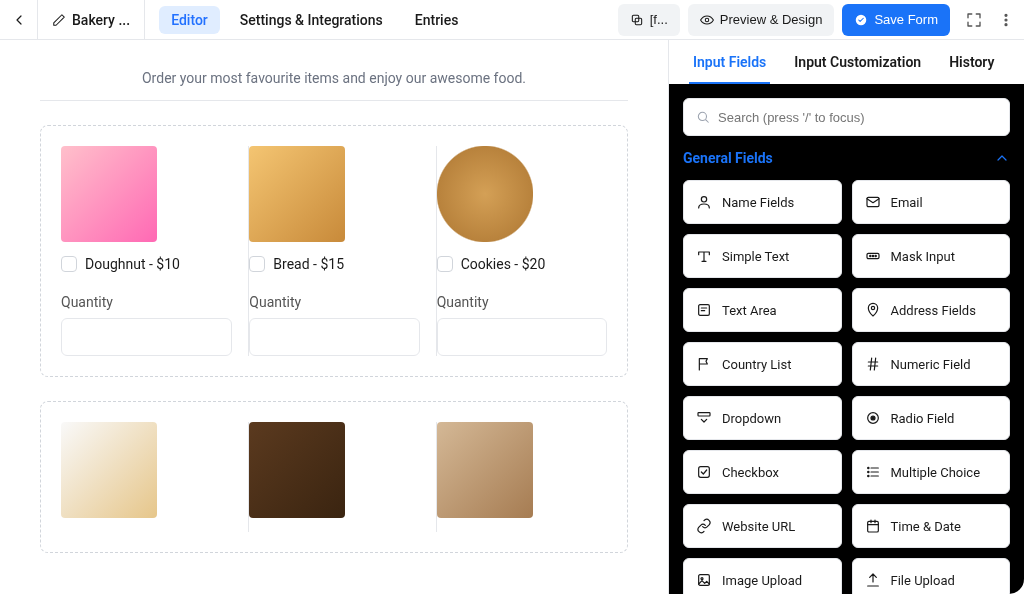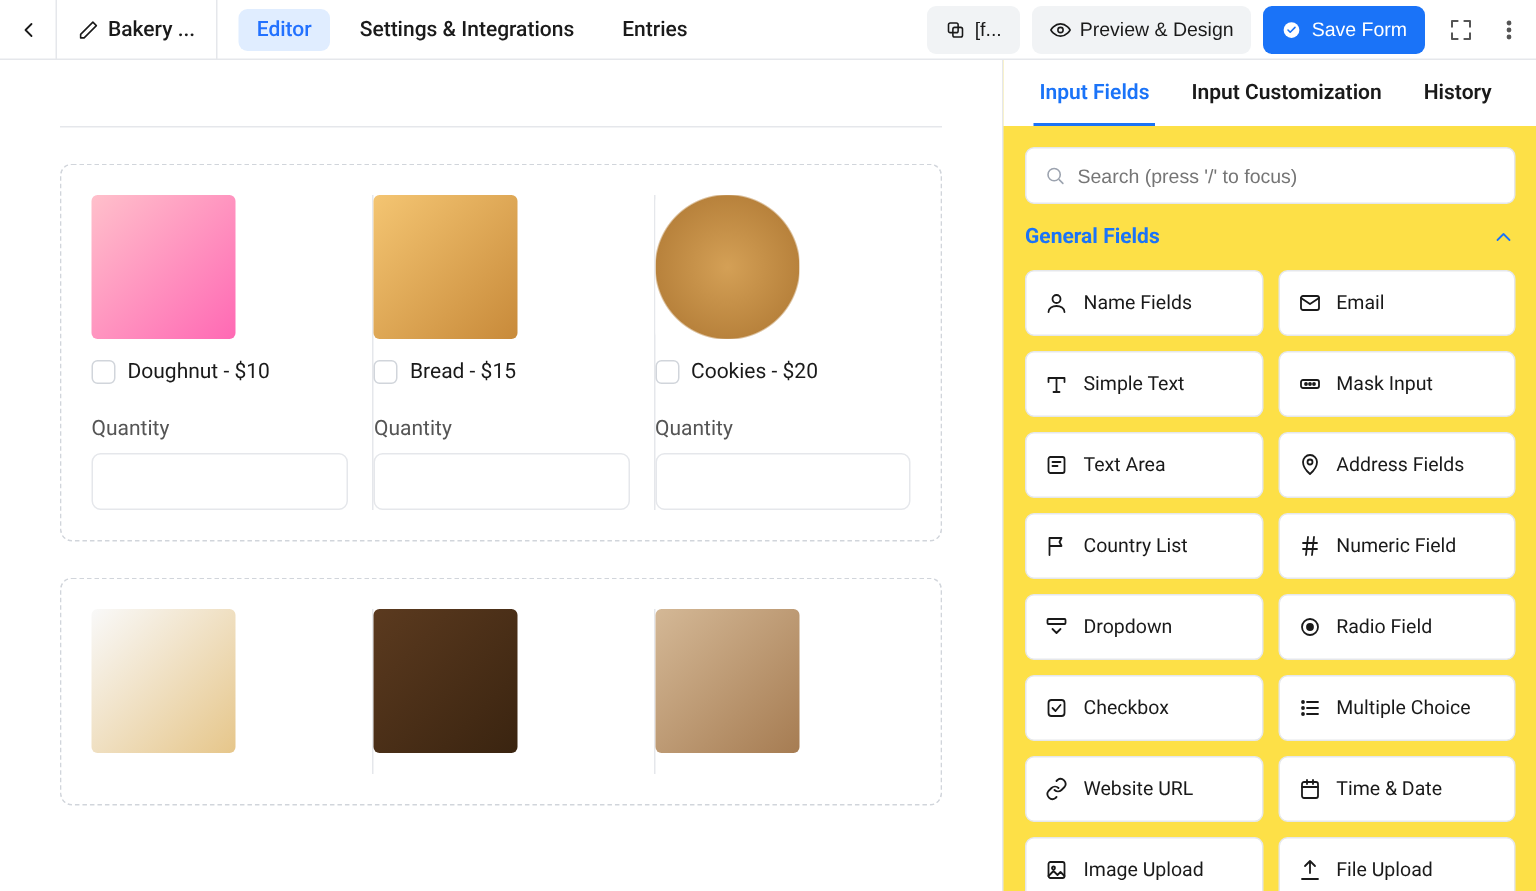--- a/index.html
+++ b/index.html
@@ -1,17 +1,17 @@
 <!DOCTYPE html>
 <html><head>
 <meta charset="utf-8">
 <style>
 * { box-sizing: border-box; margin: 0; padding: 0; }
 body { font-family: -apple-system, BlinkMacSystemFont, 'Segoe UI', Roboto, sans-serif; font-size: 14px; color: #1a1a1a; background: #fff; }
-.app { display: flex; flex-direction: column; height: 594px; width: 1024px; overflow: hidden; }
+.app { display: flex; flex-direction: column; height: 594px; width: 1024px; overflow: hidden; border-radius: 15px; }
 .topbar { display: flex; align-items: center; height: 40px; border-bottom: 1px solid #e5e7eb; }
 .back-btn { width: 38px; height: 40px; display: flex; align-items: center; justify-content: center; border-right: 1px solid #e5e7eb; cursor: pointer; }
 .doc-title { display: flex; align-items: center; gap: 6px; padding: 0 14px; border-right: 1px solid #e5e7eb; height: 40px; font-weight: 500; }
 .nav-tabs { display: flex; align-items: center; gap: 8px; padding: 0 14px; }
 .nav-tab { padding: 6px 12px; border-radius: 6px; cursor: pointer; font-weight: 500; }
 .nav-tab.active { background: #e0edff; color: #2271ff; }
 .spacer { flex: 1; }
 .right-tools { display: flex; align-items: center; gap: 8px; padding-right: 10px; }
 .btn { display: inline-flex; align-items: center; gap: 6px; height: 32px; padding: 0 12px; border-radius: 6px; border: none; cursor: pointer; font-size: 13px; font-weight: 500; }
 .btn-light { background: #f1f3f5; color: #1a1a1a; }
@@ -25,21 +25,21 @@
 .divider { border: none; border-top: 1px solid #e5e7eb; margin-bottom: 24px; }
 .card { border: 1px dashed #d1d5db; border-radius: 8px; padding: 20px; margin-bottom: 24px; }
 .prod-grid { display: grid; grid-template-columns: repeat(3, 1fr); gap: 16px; }
 .prod-col { display: flex; flex-direction: column; border-left: 1px solid #e5e7eb; }
 .prod-col:first-child { border-left: none; padding-left: 0; }
 .prod-img { width: 96px; height: 96px; border-radius: 4px; margin-bottom: 14px; }
 .check-row { display: flex; align-items: flex-start; gap: 8px; margin-bottom: 22px; }
 .check-box { width: 16px; height: 16px; border: 1.5px solid #d1d5db; border-radius: 4px; cursor: pointer; }
 .qty-label { color: #555; margin-bottom: 8px; }
 .qty-input { width: 100%; height: 38px; border: 1px solid #e5e7eb; border-radius: 6px; padding: 0 10px; }
-.sidebar { width: 356px; background: #fde047; border-left: 1px solid #e5e7eb; display: flex; flex-direction: column; }
+.sidebar { width: 356px; background: #000000; border-left: 1px solid #e5e7eb; display: flex; flex-direction: column; }
 .side-tabs { display: flex; background: #fff; padding: 0 10px; }
 .side-tab { padding: 14px 14px; font-weight: 600; color: #1a1a1a; cursor: pointer; position: relative; font-size: 14px; }
 .side-tab.active { color: #1a73f8; }
 .side-tab.active::after { content: ''; position: absolute; bottom: 0; left: 10px; right: 10px; height: 2px; background: #1a73f8; }
 .side-body { padding: 14px; overflow-y: auto; flex: 1; }
 .search-box { width: 100%; height: 38px; border: 1px solid #e5e7eb; border-radius: 6px; padding: 0 12px; display: flex; align-items: center; gap: 8px; background: #fff; color: #9ca3af; margin-bottom: 14px; }
 .search-box input { border: none; outline: none; flex: 1; font-size: 13px; background: transparent; }
 .section-header { display: flex; justify-content: space-between; align-items: center; margin-bottom: 14px; }
 .section-title { color: #1a73f8; font-weight: 700; font-size: 14px; }
 .fields-grid { display: grid; grid-template-columns: repeat(2, 1fr); gap: 10px; }
@@ -112,20 +112,21 @@
             <circle cx="12" cy="12" r="1.5" fill="currentColor"></circle>
             <circle cx="12" cy="19" r="1.5" fill="currentColor"></circle>
           </svg>
       </div>
     </div>
   </div>
 
   <div class="main">
     <div class="canvas">
       <div class="form-header">
+        <div class="form-subtitle">Order your most favourite items and enjoy our awesome food.</div>
       </div>
       <hr class="divider">
 
       <div class="card">
         <div class="prod-grid" id="row1">
             <div class="prod-col">
     <div class="prod-img donut"></div>
     <div class="check-row">
       <div class="check-box"></div>
       <span>Doughnut - $10</span>

